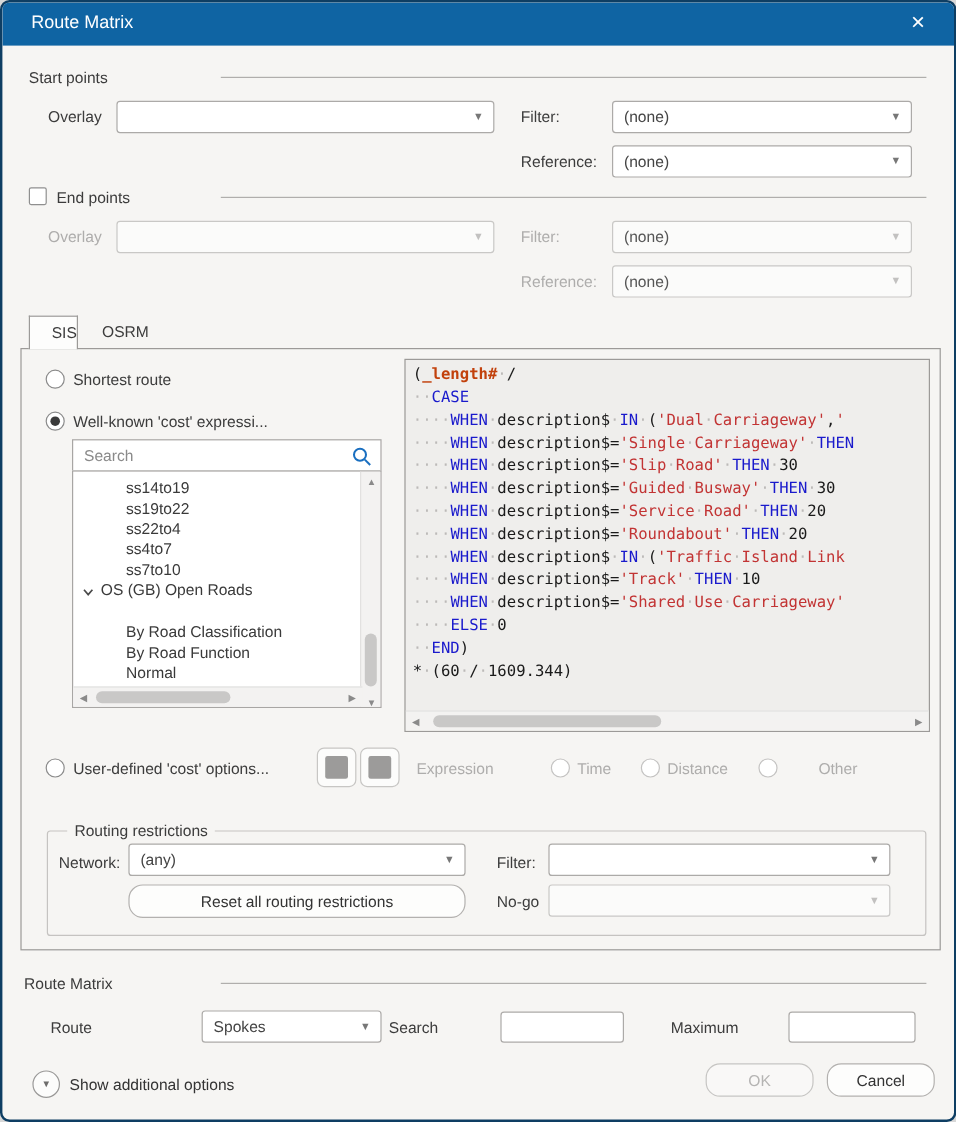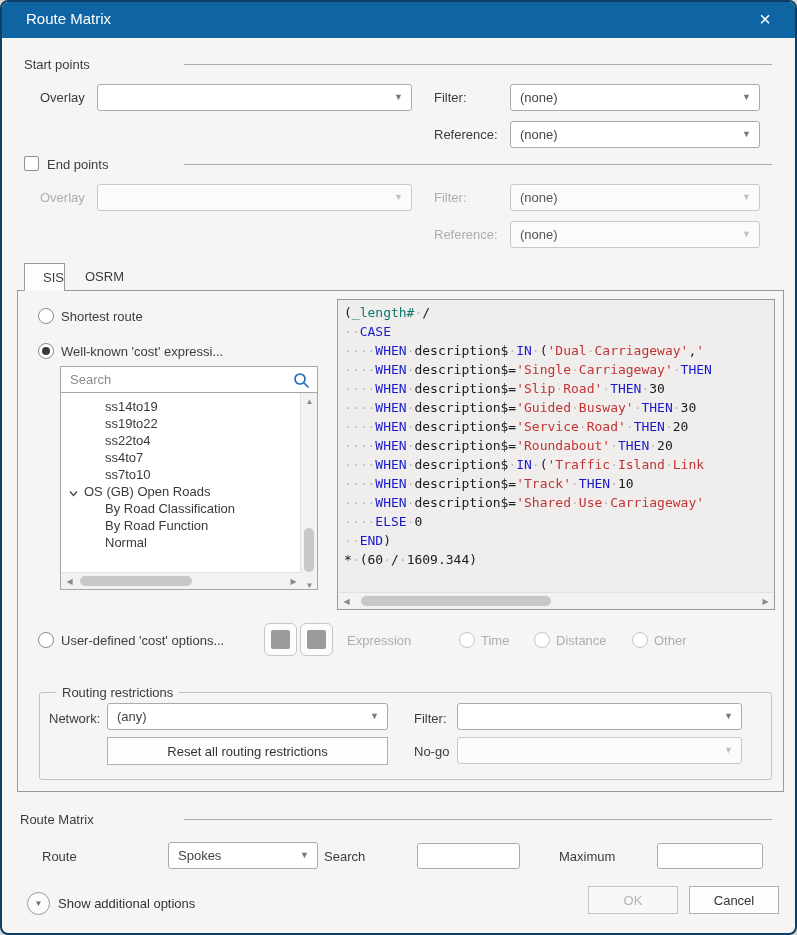--- a/index.html
+++ b/index.html
@@ -23,21 +23,21 @@
     border-radius:3px;height:26px;padding:0 8px;font-family:"Liberation Sans",sans-serif;
     font-size:13px;color:#333;outline:none;}
   .check{position:absolute;width:15px;height:15px;box-sizing:border-box;background:#fff;
     border:1px solid #8f8f8f;border-radius:2px;}
   .radio{position:absolute;width:16px;height:16px;box-sizing:border-box;background:#fff;
     border:1px solid #8b8b8b;border-radius:50%;}
   .radio.sel::after{content:"";position:absolute;left:3px;top:3px;width:8px;height:8px;
     border-radius:50%;background:#3a3a3a;}
   .radio.dis{border-color:#c4c3c2;}
   .btn{position:absolute;box-sizing:border-box;background:#fdfdfc;border:1px solid #b3b1af;
-    border-radius:0;text-align:center;color:#333;cursor:pointer;}
+    border-radius:12px;text-align:center;color:#333;cursor:pointer;}
   .btn.dis{color:#b5b4b3;border-color:#c6c5c3;background:#f9f8f7;cursor:default;}
   .tab{position:absolute;box-sizing:border-box;height:28px;line-height:27px;text-align:right;}
   .tab.active{background:#fdfdfc;border:1px solid #9c9a98;border-bottom:none;z-index:2;}
   .pane{position:absolute;box-sizing:border-box;border:1px solid #9c9a98;background:#f6f5f3;}
   .groupbox{position:absolute;box-sizing:border-box;border:1px solid #c5c3c1;border-radius:3px;}
   .legend{position:absolute;top:-8px;left:16px;background:#f6f5f3;padding:0 6px;color:#3c3c3c;}
   .listbox{position:absolute;box-sizing:border-box;background:#fff;border:1px solid #a8a6a4;overflow:hidden;}
   .searchbox{position:absolute;box-sizing:border-box;background:#fff;border:1px solid #a8a6a4;}
   .searchbox input{border:none;outline:none;background:transparent;width:215px;height:25px;
     padding:0 0 0 9px;font-family:"Liberation Sans",sans-serif;font-size:13px;color:#333;}
@@ -45,21 +45,21 @@
   .mag{position:absolute;right:7px;top:5px;}
   .tree-item{position:relative;height:17px;line-height:17px;white-space:nowrap;color:#3a3a3a;
     font-size:13px;cursor:default;}
   .tw{position:absolute;left:7px;top:3px;}
   .codepane{position:absolute;box-sizing:border-box;background:#efeeec;border:1px solid #9c9a98;overflow:hidden;}
   .code{position:absolute;left:0;top:0;right:0;bottom:17px;overflow:hidden;padding:3px 6px;
     font-family:"DejaVu Sans Mono","Liberation Mono",monospace;font-size:13px;line-height:19px;
     white-space:pre;color:#1a1a1a;}
   .code .kw{color:#1a1acc;}
   .code .str{color:#c23434;}
-  .code .pur{color:#0f766e;}
+  .code .pur{color:#c2410c;font-weight:bold;}
   .code .ws{color:#bcbab8;}
   
   .sbv{position:absolute;box-sizing:border-box;background:#f3f2f1;border-left:1px solid #e2e1e0;width:17px;}
   .sbh{position:absolute;box-sizing:border-box;background:#f3f2f1;border-top:1px solid #e2e1e0;height:17px;}
   .sb-arr{position:absolute;color:#8a8a8a;font-size:8px;width:17px;height:17px;line-height:17px;text-align:center;}
   .thumb{position:absolute;background:#c9c8c7;border-radius:8px;}
   .swatchbtn{position:absolute;width:33px;height:33px;box-sizing:border-box;background:#fcfcfb;
     border:1px solid #c7c6c4;border-radius:6px;}
   .swatchbtn .sq{position:absolute;left:6px;top:6px;width:19px;height:19px;background:#9c9b9a;border-radius:2px;}
   .circlebtn{position:absolute;width:23px;height:23px;box-sizing:border-box;border:1px solid #9a9998;
@@ -135,21 +135,21 @@
   <div class="listbox" style="left:58px;top:390px;width:258px;height:198px;">
     <div id="tree" style="position:absolute;left:0;top:5px;right:17px;">
         <div class="tree-item" style="padding-left: 44px;"><span>ss14to19</span></div>
         <div class="tree-item" style="padding-left: 44px;"><span>ss19to22</span></div>
         <div class="tree-item" style="padding-left: 44px;"><span>ss22to4</span></div>
         <div class="tree-item" style="padding-left: 44px;"><span>ss4to7</span></div>
         <div class="tree-item" style="padding-left: 44px;"><span>ss7to10</span></div>
         <div class="tree-item" style="padding-left: 23px;"><span class="tw"><svg width="11" height="11" viewBox="0 0 11 11">
               <polyline points="2,3.5 5.5,7.5 9,3.5" fill="none" stroke="#4a4a4a" stroke-width="1.4"></polyline>
             </svg></span><span>OS (GB) Open Roads</span></div>
-        <div class="tree-item" style="padding-left: 44px;"><span>By Road Classification</span></div>
+        <div class="tree-item" style="padding-left: 44px; margin-top: 18px;"><span>By Road Classification</span></div>
         <div class="tree-item" style="padding-left: 44px;"><span>By Road Function</span></div>
         <div class="tree-item" style="padding-left: 44px;"><span>Normal</span></div>
       </div>
     <div class="sbv" style="right:0;top:0;height:201px;">
       <div class="sb-arr" style="top:0;">▲</div>
       <div class="thumb" style="left:3px;width:10px;top:135px;height:44px;"></div>
       <div class="sb-arr" style="bottom:0;">▼</div>
     </div>
     <div class="sbh" style="left:0;bottom:0;width:241px;">
       <div class="sb-arr" style="left:0;">◀</div>
@@ -174,21 +174,21 @@
     </div>
   <div class="swatchbtn" style="left:298px;top:621px;">
       <span class="sq"></span>
     </div>
   <div class="lbl dis" style="left:345px;top:631px;">Expression</div>
   <div class="radio dis" style="left:457px;top:630px;"></div>
   <div class="lbl dis" style="left:479px;top:631px;">Time</div>
   <div class="radio dis" style="left:532px;top:630px;"></div>
   <div class="lbl dis" style="left:554px;top:631px;">Distance</div>
   <div class="radio dis" style="left:630px;top:630px;"></div>
-  <div class="lbl dis" style="left:652px;top:631px;">Other</div>
+  <div class="lbl dis" style="left:680px;top:631px;">Other</div>
 
   <div class="groupbox" style="left:37px;top:690px;width:733px;height:88px;">
     <span class="legend">Routing restrictions</span>
   </div>
   <div class="lbl" style="left:47px;top:709px;">Network:</div>
   <div class="combo" style="left:105px;top:701px;width:281px;">
     <span>(any)</span>
     <span class="arr">▼</span>
   </div>
   <div class="lbl" style="left:412px;top:709px;">Filter:</div>

